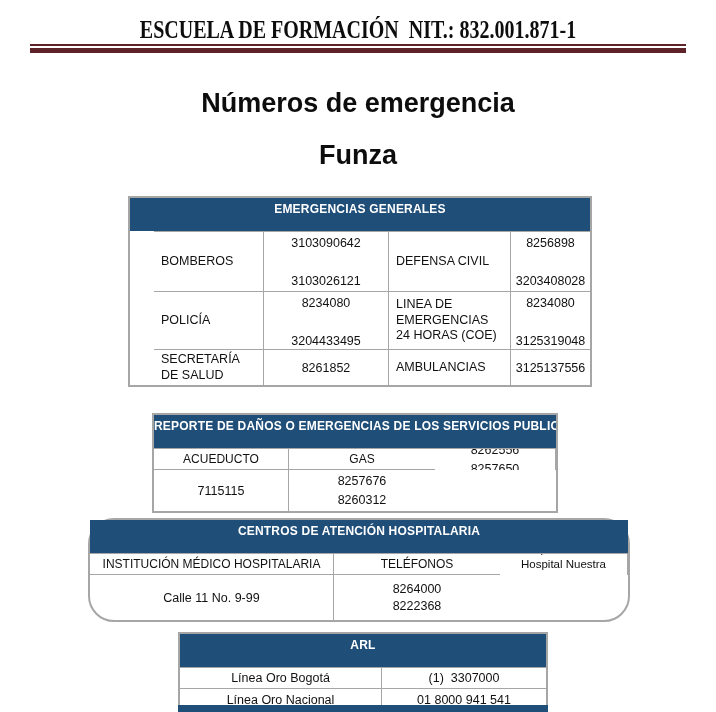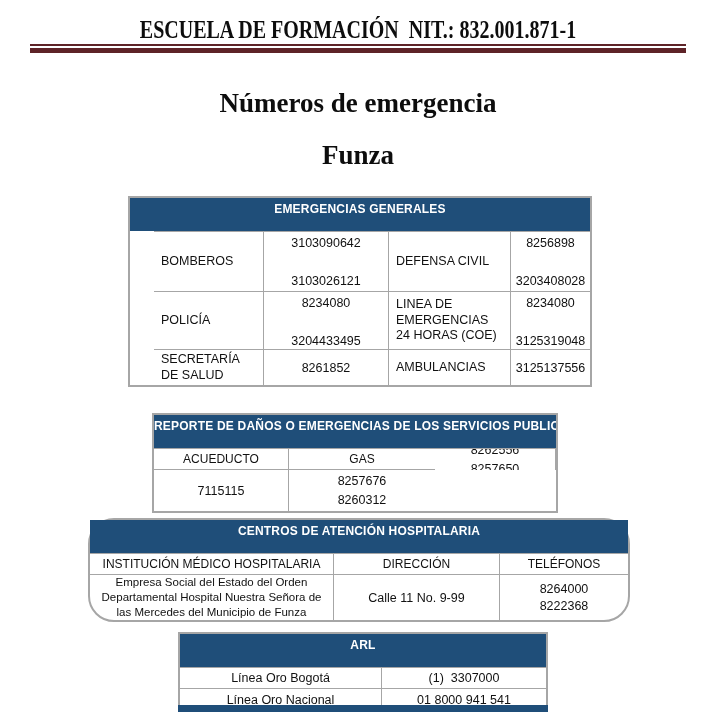--- a/index.html
+++ b/index.html
@@ -15,21 +15,21 @@
     font-size:25px; color:#0d0d0d; white-space:pre;
     transform:scaleX(0.8); transform-origin:50% 50%;
   }
   .double-rule {
     position:absolute; top:44px; left:30px; width:656px; height:2px;
     border-top:2px solid #5e2328; border-bottom:5px solid #5e2328;
   }
   
   .doc-title, .doc-subtitle {
     position:absolute; left:0; width:716px; text-align:center;
-    font-weight:bold; font-size:27px; color:#0d0d0d;font-family:Liberation Serif, serif;
+    font-weight:bold; font-size:27px; color:#0d0d0d;
   }
   .doc-title { top:88px; }
   .doc-subtitle { top:140px; }
   
   .tbl { position:absolute; border:2px solid #a6a6a6; background:#fff; box-sizing:border-box; }
   .bar {
     background:#1f4e79; color:#ffffff; font-weight:bold; font-size:12px;
     letter-spacing:0.2px; text-align:center; height:33px; line-height:23px;
     white-space:nowrap; overflow:hidden;
   }
@@ -124,21 +124,20 @@
         <div>8257676</div>
         <div>8260312</div>
       </div>
     </div>
   </section>
 
   <section class="tbl tbl-hospital">
     <div class="bar">CENTROS DE ATENCIÓN HOSPITALARIA</div>
     <div class="grid grid-hospital">
       <div class="cell cen colhead">INSTITUCIÓN MÉDICO HOSPITALARIA</div>
-      <div class="cell cen colhead">DIRECCIÓN</div>
       <div class="cell cen colhead cr">TELÉFONOS</div>
       <div class="cell cen institution br">Empresa Social del Estado del Orden Departamental Hospital Nuestra Señora de las Mercedes del Municipio de Funza</div>
       <div class="cell cen br">Calle 11 No. 9-99</div>
       <div class="cell stack phones2 cr br">
         <div>8264000</div>
         <div>8222368</div>
       </div>
     </div>
   </section>
 

